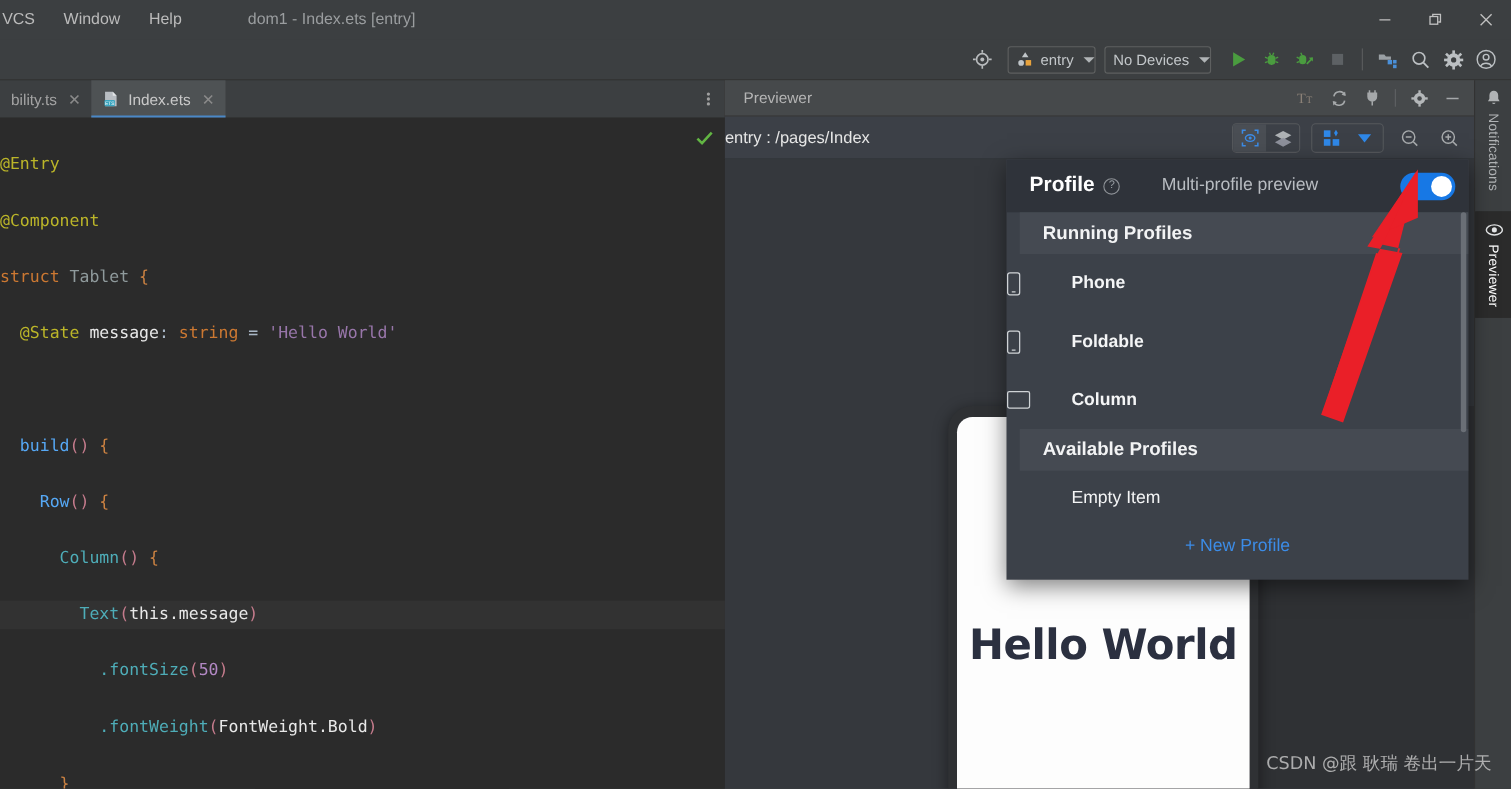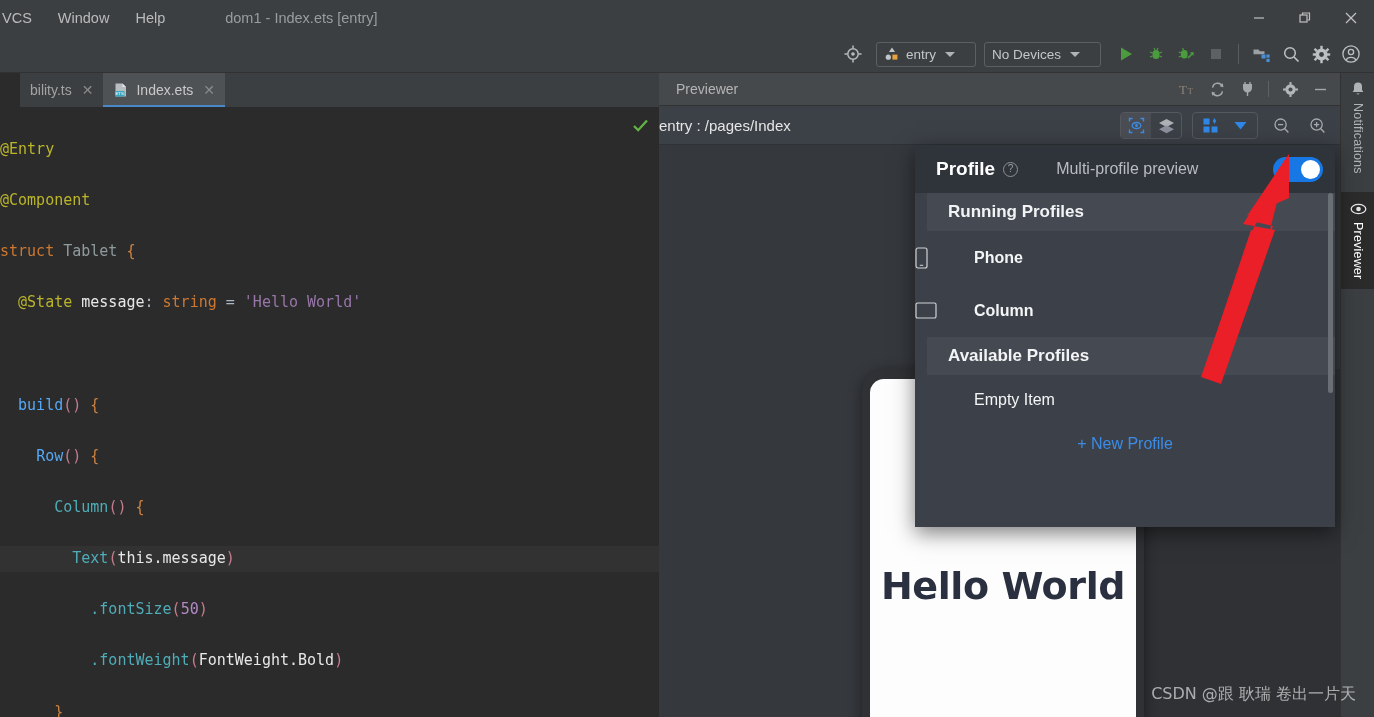--- a/index.html
+++ b/index.html
@@ -39,37 +39,37 @@
     background: #3c3f41; border-bottom: 1px solid #323232;
     display: flex; align-items: center; justify-content: flex-end;
     padding-right: 8px;
   }
   .tb-icon {
     width: 30px; height: 28px; display: flex; align-items: center; justify-content: center;
     color: #a9b7c6;
   }
   .combo {
     height: 25px; border: 1px solid #5e6060; border-radius: 3px;
-    display: flex; align-items: center; gap: 6px; padding: 0 20px 0 7px;
+    display: flex; align-items: center; gap: 6px; padding: 0 0 0 7px;
     color: #c3c7ca; font-size: 13.5px; margin-left: 8px; background: transparent;
   }
   .combo .caret {
     width: 0; height: 0; border-left: 5px solid transparent; border-right: 5px solid transparent;
     border-top: 5px solid #b0b4b6; margin-left: 3px;
   }
   .tb-sep { width: 1px; height: 20px; background: #5a5d5e; margin: 0 7px; }
 
   
   .editor-pane {
     position: absolute; left: 0; top: 73px; width: 659px; height: 644px;
     background: #2b2b2b;
   }
   .tabbar {
     position: absolute; left: 0; top: 0; width: 659px; height: 34px;
-    background: #3c3f41; display: flex; align-items: stretch; margin-left: 20px;
+    background: #3c3f41; display: flex; align-items: stretch;
   }
   .tab {
     display: flex; align-items: center; gap: 7px; padding: 0 10px;
     font-size: 14px; color: #a3a3a3; position: relative;
   }
   .tab.active { background: #4e5254; color: #c9c9c9; }
   .tab.active::after {
     content: ""; position: absolute; left: 0; right: 0; bottom: 0; height: 2px;
     background: #4a88c7;
   }
@@ -560,20 +560,29 @@
       <span class="dev-ic">
         <svg width="13" height="22" viewBox="0 0 13 22">
             <rect x="1" y="1" width="11" height="20" rx="2" fill="none" stroke="#cfd3d6" stroke-width="1.2"></rect>
             <line x1="4.8" y1="18.3" x2="8.2" y2="18.3" stroke="#cfd3d6" stroke-width="1"></line>
           </svg>
       </span>
       <span>Phone</span>
     </div>
     <div class="prow">
       <span class="dev-ic">
+        <svg width="13" height="22" viewBox="0 0 13 22">
+            <rect x="1" y="1" width="11" height="20" rx="2" fill="none" stroke="#cfd3d6" stroke-width="1.2"></rect>
+            <line x1="4.8" y1="18.3" x2="8.2" y2="18.3" stroke="#cfd3d6" stroke-width="1"></line>
+          </svg>
+      </span>
+      <span>Foldable</span>
+    </div>
+    <div class="prow">
+      <span class="dev-ic">
         <svg width="22" height="17" viewBox="0 0 22 17">
             <rect x="1" y="1" width="20" height="15" rx="1.6" fill="none" stroke="#cfd3d6" stroke-width="1.2"></rect>
           </svg>
       </span>
       <span>Column</span>
     </div>
 
     <div class="sec-head">Available Profiles</div>
 
     <div class="prow empty">

